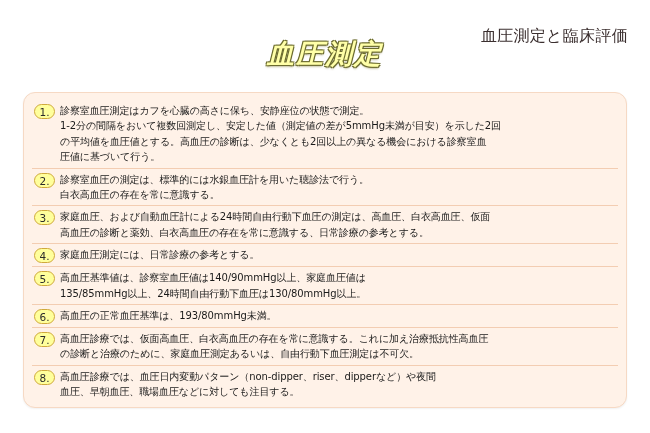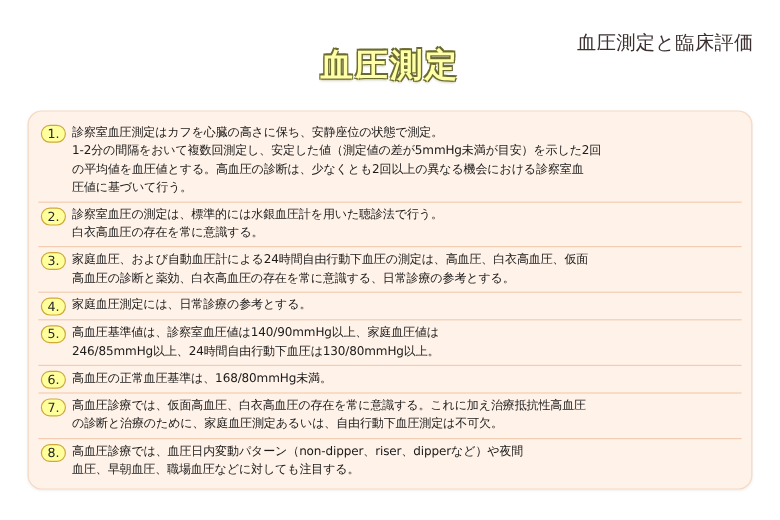--- a/index.html
+++ b/index.html
@@ -37,20 +37,21 @@
     font-size: 27px;
     font-weight: bold;
     color: #ffffa8;
     text-shadow:
       -1px -1px 0 #6b6b2f,
        1px -1px 0 #6b6b2f,
       -1px  1px 0 #6b6b2f,
        1px  1px 0 #6b6b2f,
        0 2px 2px rgba(120,110,40,0.45);
     letter-spacing: 2px;
+    font-style: italic;
   }
   .panel {
     position: absolute;
     left: 23px;
     top: 92px;
     width: 604px;
     height: 316px;
     background: #fff2e8;
     border: 1px solid #f6d9c4;
     border-radius: 12px;
@@ -123,26 +124,26 @@
     </div>
 
     <div class="item">
       <div class="num">4.</div>
       <div class="body-text">家庭血圧測定には、日常診療の参考とする。</div>
     </div>
 
     <div class="item">
       <div class="num">5.</div>
       <div class="body-text">高血圧基準値は、診察室血圧値は140/90mmHg以上、家庭血圧値は
-246/85mmHg以上、24時間自由行動下血圧は130/80mmHg以上。</div>
+135/85mmHg以上、24時間自由行動下血圧は130/80mmHg以上。</div>
     </div>
 
     <div class="item">
       <div class="num">6.</div>
-      <div class="body-text">高血圧の正常血圧基準は、168/80mmHg未満。</div>
+      <div class="body-text">高血圧の正常血圧基準は、193/80mmHg未満。</div>
     </div>
 
     <div class="item">
       <div class="num">7.</div>
       <div class="body-text">高血圧診療では、仮面高血圧、白衣高血圧の存在を常に意識する。これに加え治療抵抗性高血圧
 の診断と治療のために、家庭血圧測定あるいは、自由行動下血圧測定は不可欠。</div>
     </div>
 
     <div class="item">
       <div class="num">8.</div>

